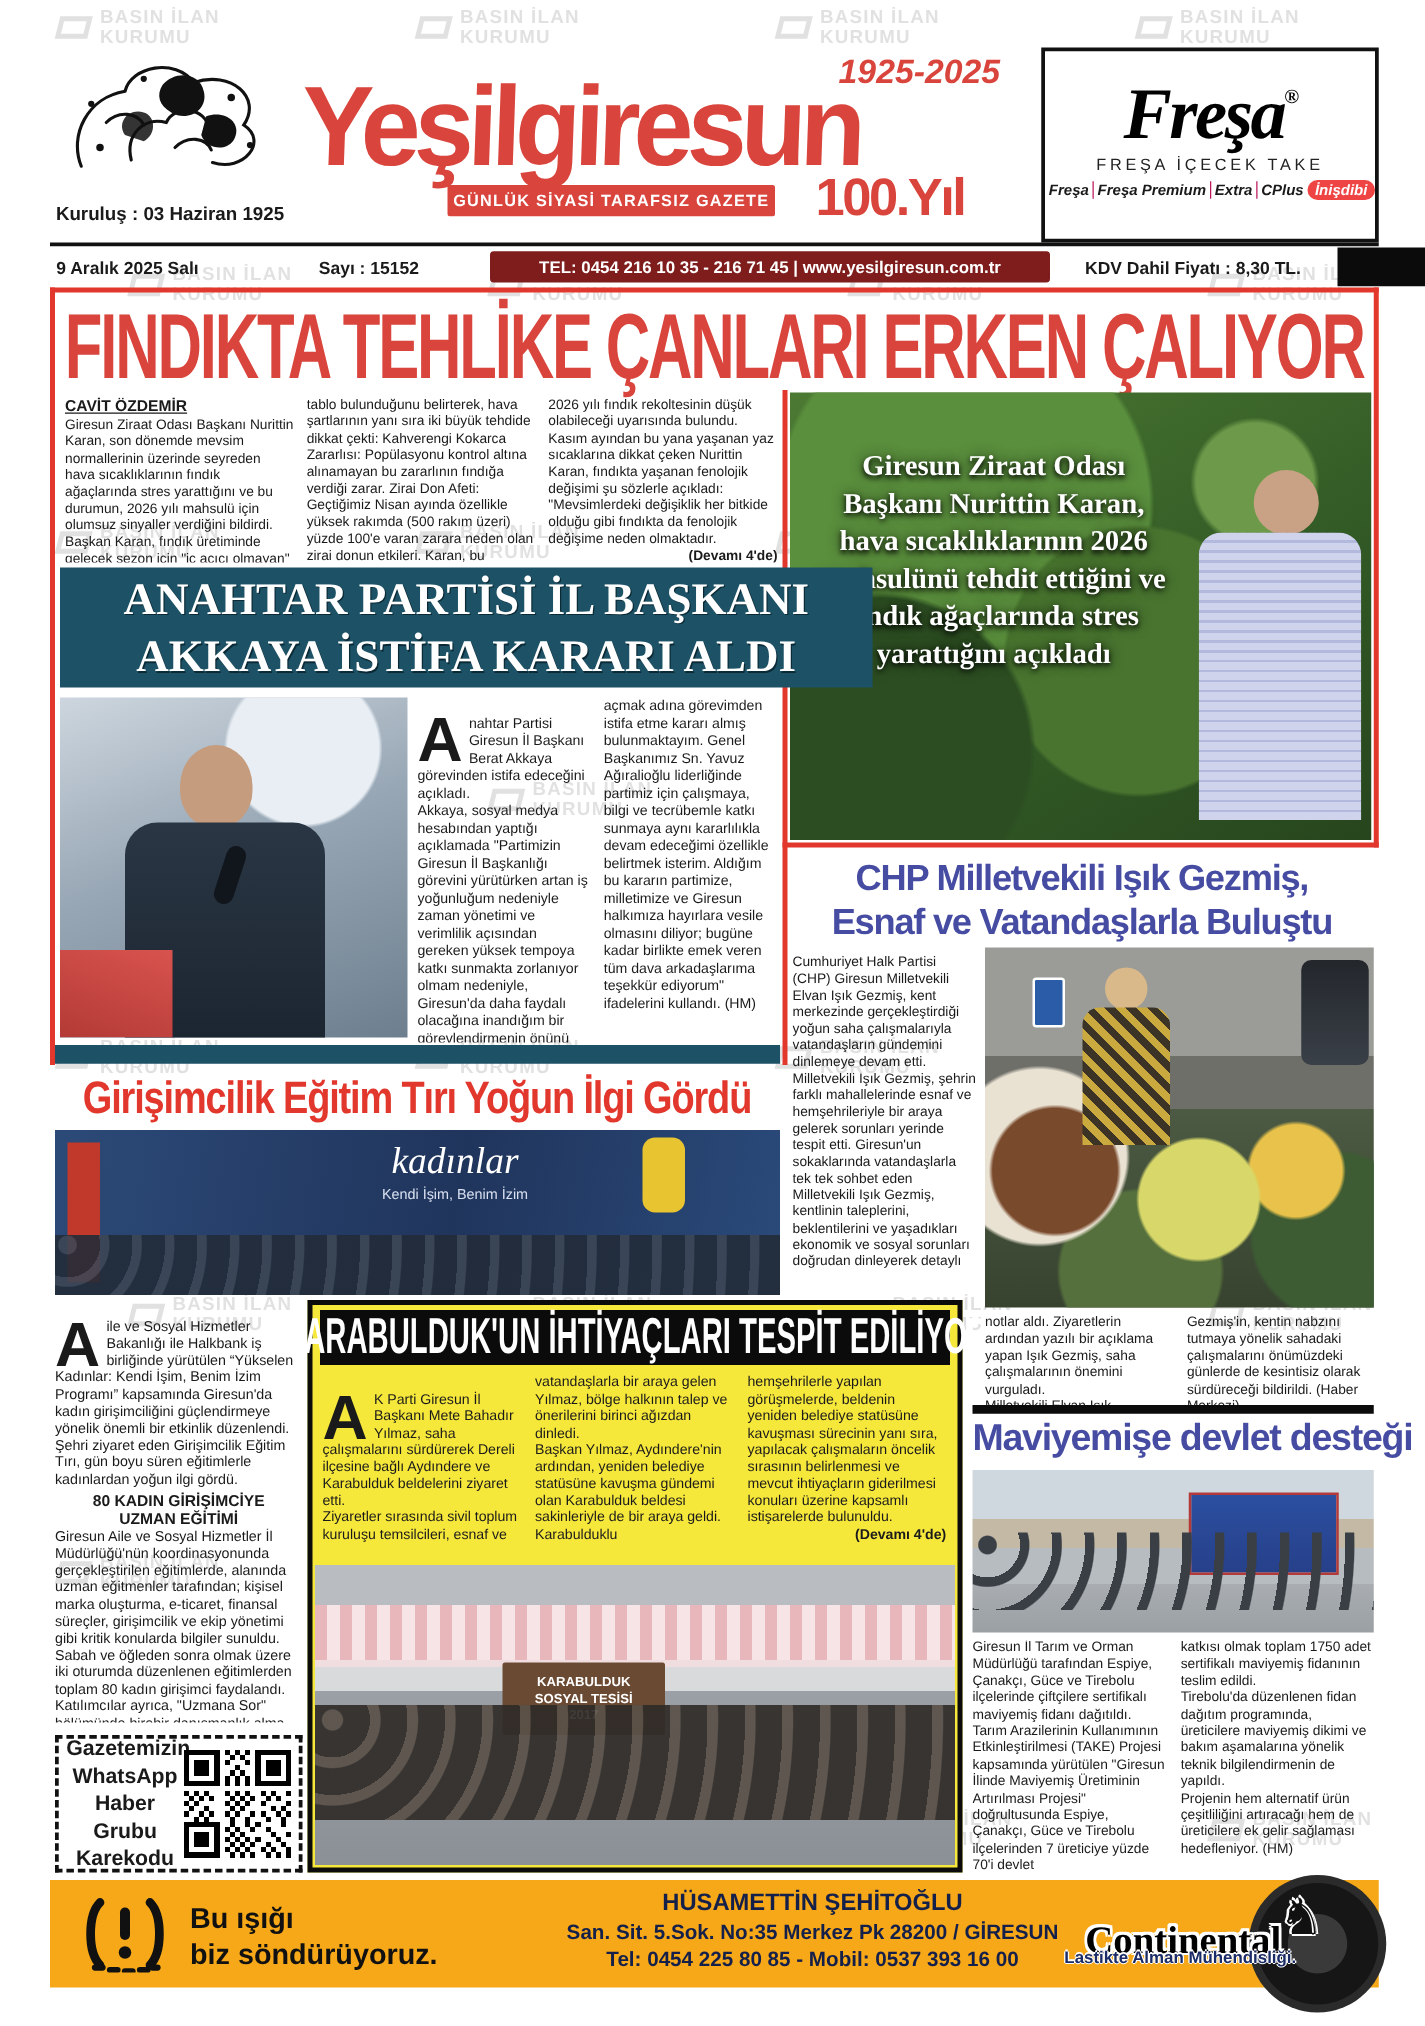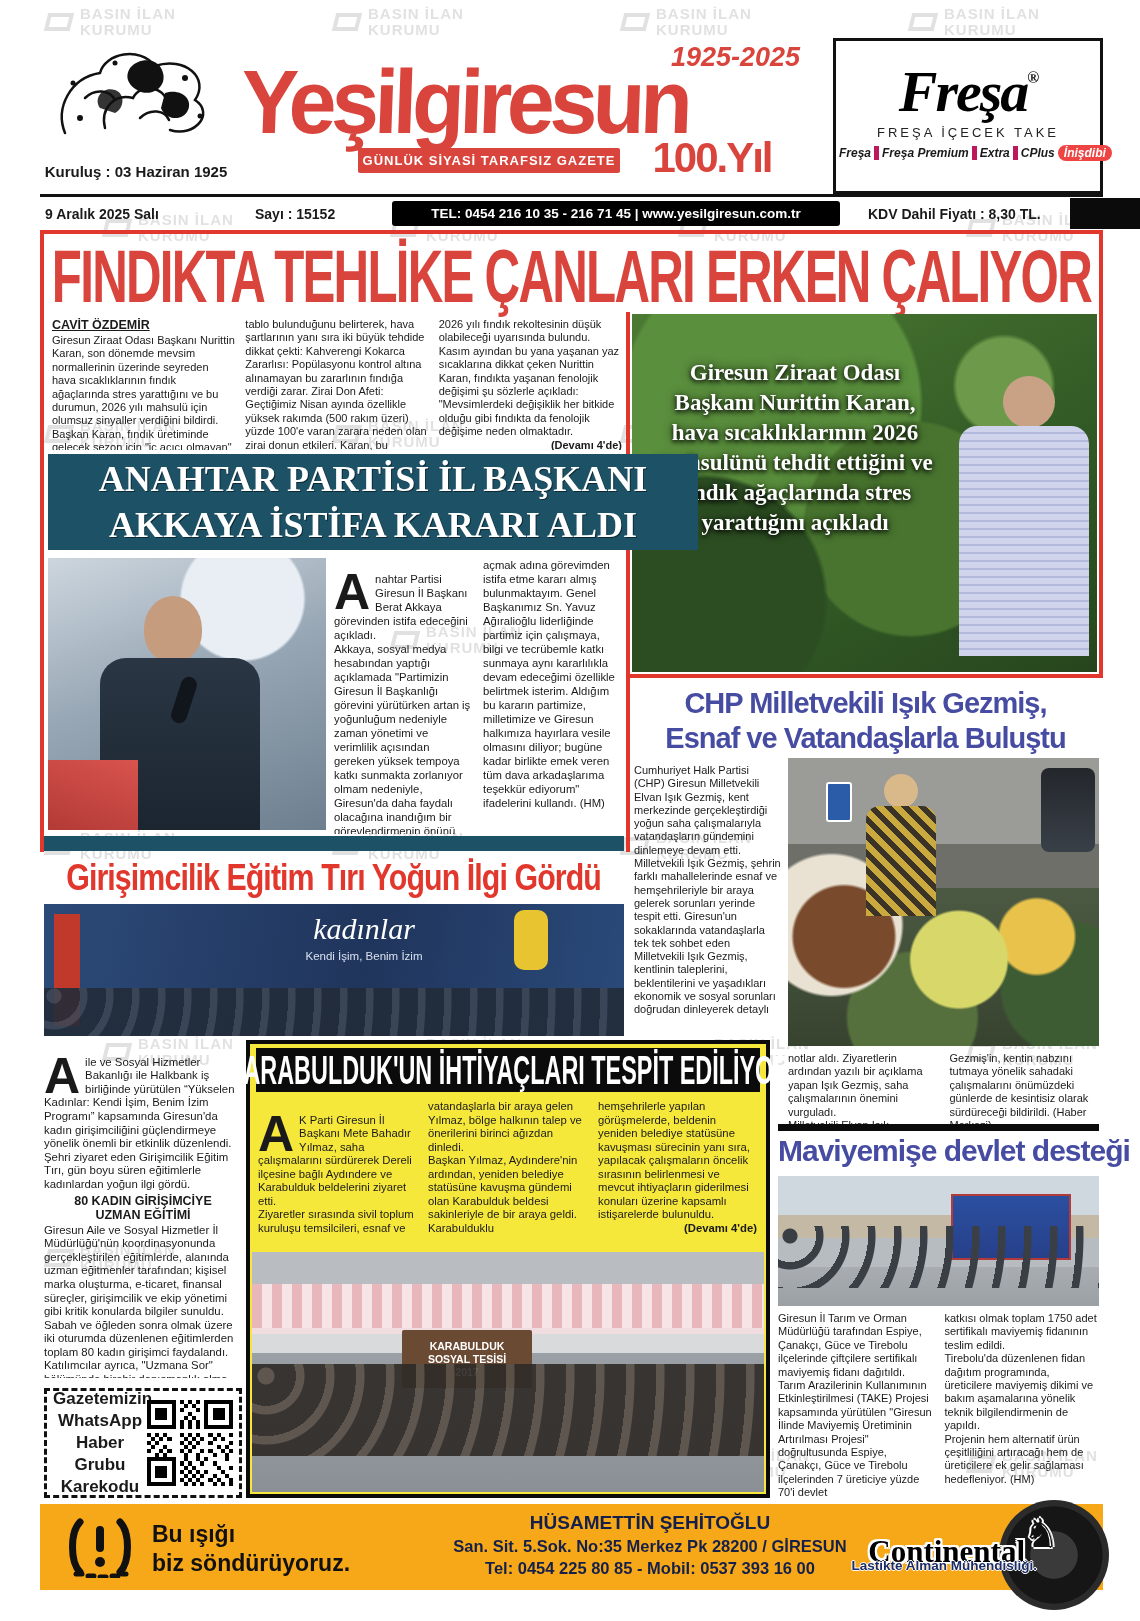--- a/index.html
+++ b/index.html
@@ -20,26 +20,26 @@
   .m-slogan{background:#d9453c;color:#fff;font-weight:bold;font-size:13px;letter-spacing:1px;
             display:flex;align-items:center;justify-content:center;border-radius:2px;}
   .m-cent{font-weight:bold;color:#d9453c;font-size:42px;letter-spacing:-2px;text-align:center;}
   .fresa{border:3px solid #111;background:#fff;display:flex;flex-direction:column;align-items:center;}
   .fresa-brand{font-family:"Liberation Serif",serif;font-weight:bold;font-style:italic;
                font-size:58px;line-height:62px;letter-spacing:-2px;color:#000;margin-top:6px;}
   .fresa-reg{font-size:16px;vertical-align:28px;font-style:normal;}
   .fresa-sub{font-size:13px;letter-spacing:3px;color:#222;margin-top:2px;}
   .fresa-row{display:flex;align-items:center;margin-top:5px;width:100%;justify-content:space-evenly;}
   .fresa-item{font-weight:bold;font-style:italic;font-size:12px;white-space:nowrap;padding:0 3px;
-              border-left:5px solid #be185d;}
+              border-left:1px solid #be185d;}
   .fresa-item:first-child{border-left:none;}
   .fresa-pill{background:#ef4444;color:#fff;border-radius:8px;padding:1px 6px;border-left:none;}
   .rule{background:#111;}
   .dateline{font-weight:bold;font-size:14px;}
-  .telbar{background:#000000;color:#fff;font-weight:bold;font-size:13.5px;display:flex;
+  .telbar{background:#7f1d1d;color:#fff;font-weight:bold;font-size:13.5px;display:flex;
           align-items:center;justify-content:center;border-radius:3px;white-space:nowrap;}
   
   .red{background:#e2372d;}
   .h1red{color:#d9453c;font-weight:bold;font-size:56px;white-space:nowrap;text-align:center;
          transform:scale(.88,1.32);transform-origin:center;letter-spacing:-2px;}
   .bodytxt{white-space:pre-line;font-size:11px;line-height:13.4px;text-align:left;}
   .byline{font-weight:bold;font-size:12.5px;text-decoration:underline;margin-bottom:2px;}
   .cont{font-weight:bold;text-align:right;display:block;}
   .dropcap{float:left;font-weight:bold;font-size:50px;line-height:40px;padding-right:5px;}
   .photo{background:#9aa;overflow:hidden;}

